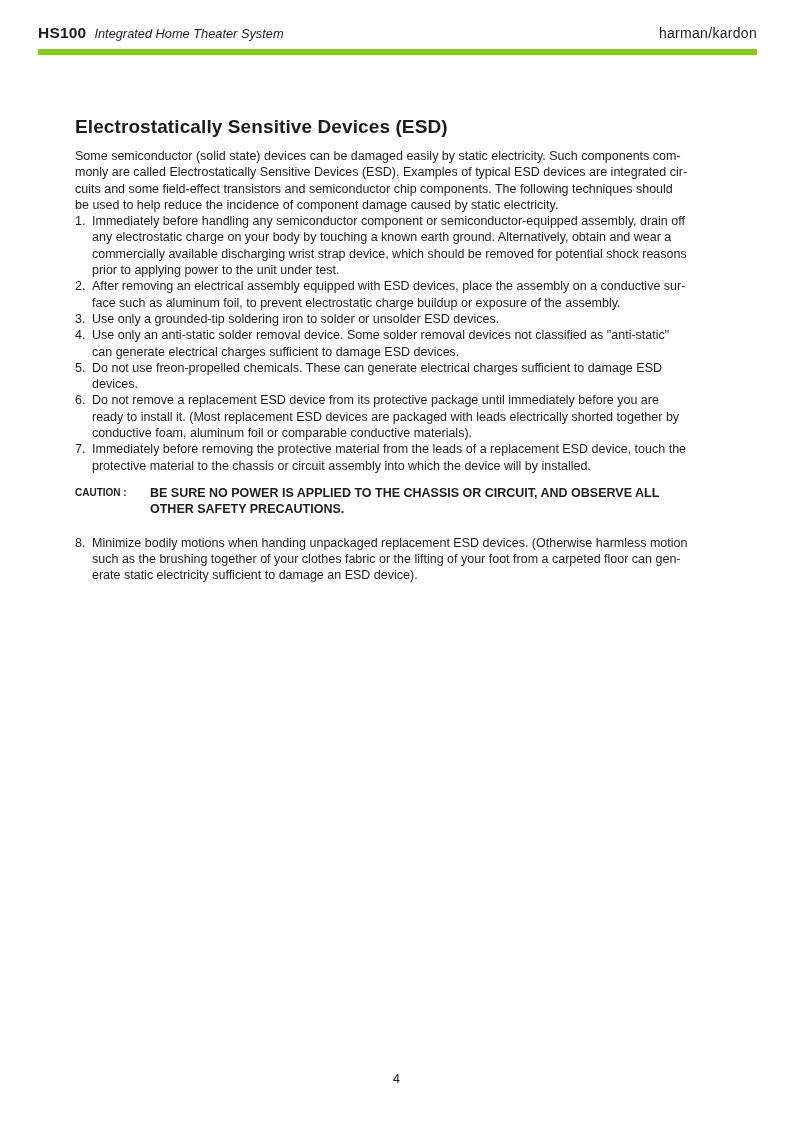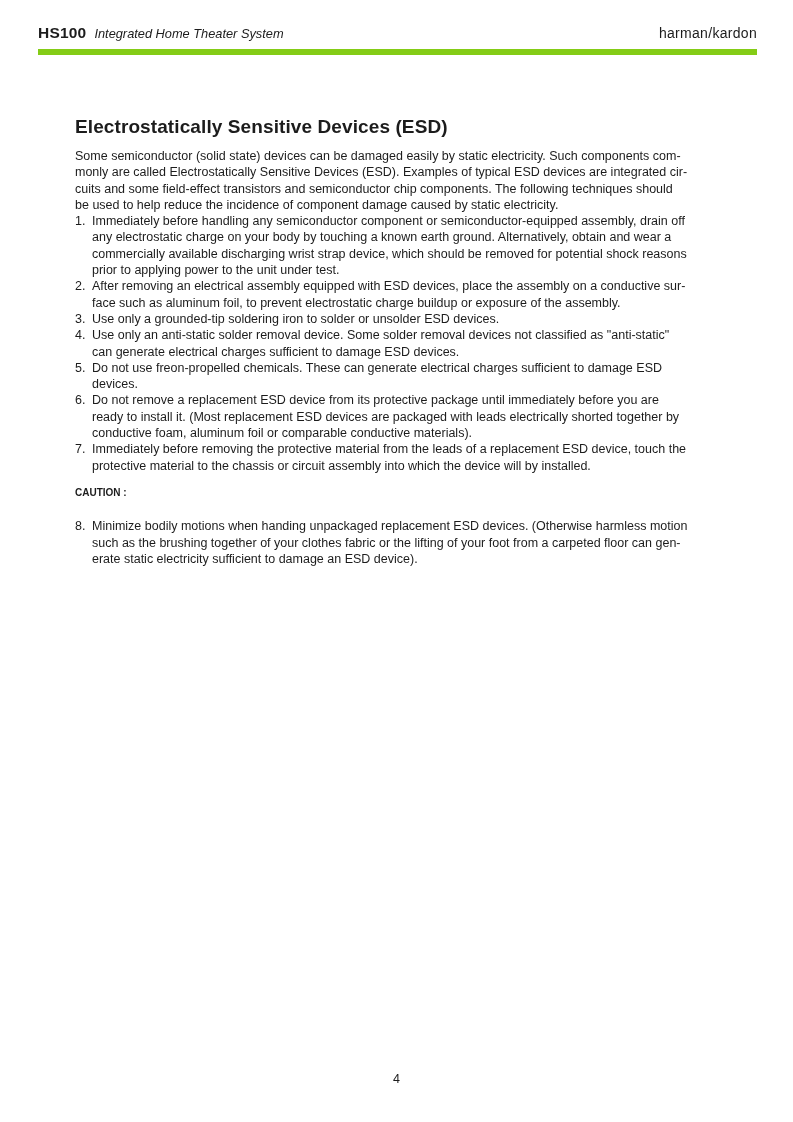--- a/index.html
+++ b/index.html
@@ -155,20 +155,22 @@
       </li>
       <li class="list-item">
         <span class="num">7.</span>
         <span class="txt bodytext">Immediately before removing the protective material from the leads of a replacement ESD device, touch the
 protective material to the chassis or circuit assembly into which the device will by installed.</span>
       </li>
     </ol>
 
     <div class="caution">
       <span class="caution-label">CAUTION :</span>
+      <span class="bodytext">BE SURE NO POWER IS APPLIED TO THE CHASSIS OR CIRCUIT, AND OBSERVE ALL
+OTHER SAFETY PRECAUTIONS.</span>
     </div>
 
     <div class="list-item item-8">
       <span class="num">8.</span>
       <span class="txt bodytext">Minimize bodily motions when handing unpackaged replacement ESD devices. (Otherwise harmless motion
 such as the brushing together of your clothes fabric or the lifting of your foot from a carpeted floor can gen-
 erate static electricity sufficient to damage an ESD device).</span>
     </div>
   </div>
 

